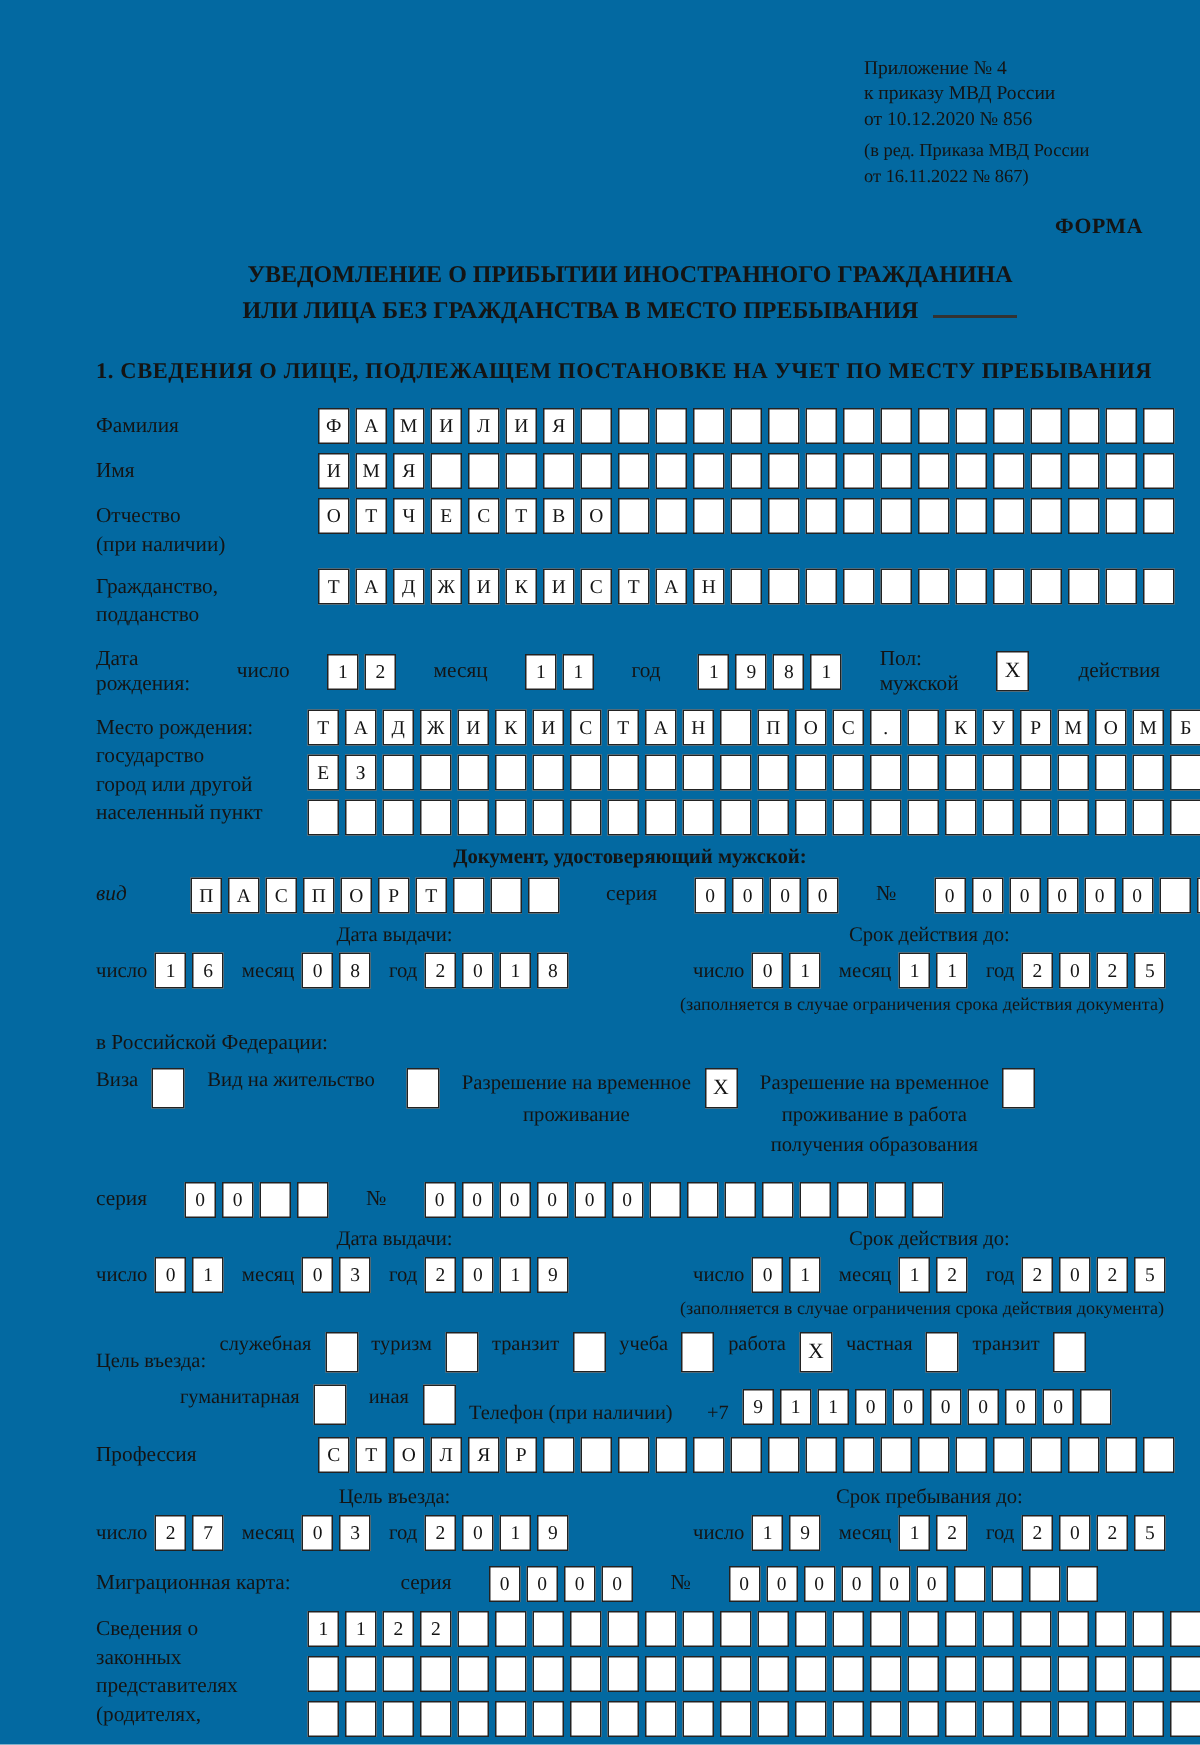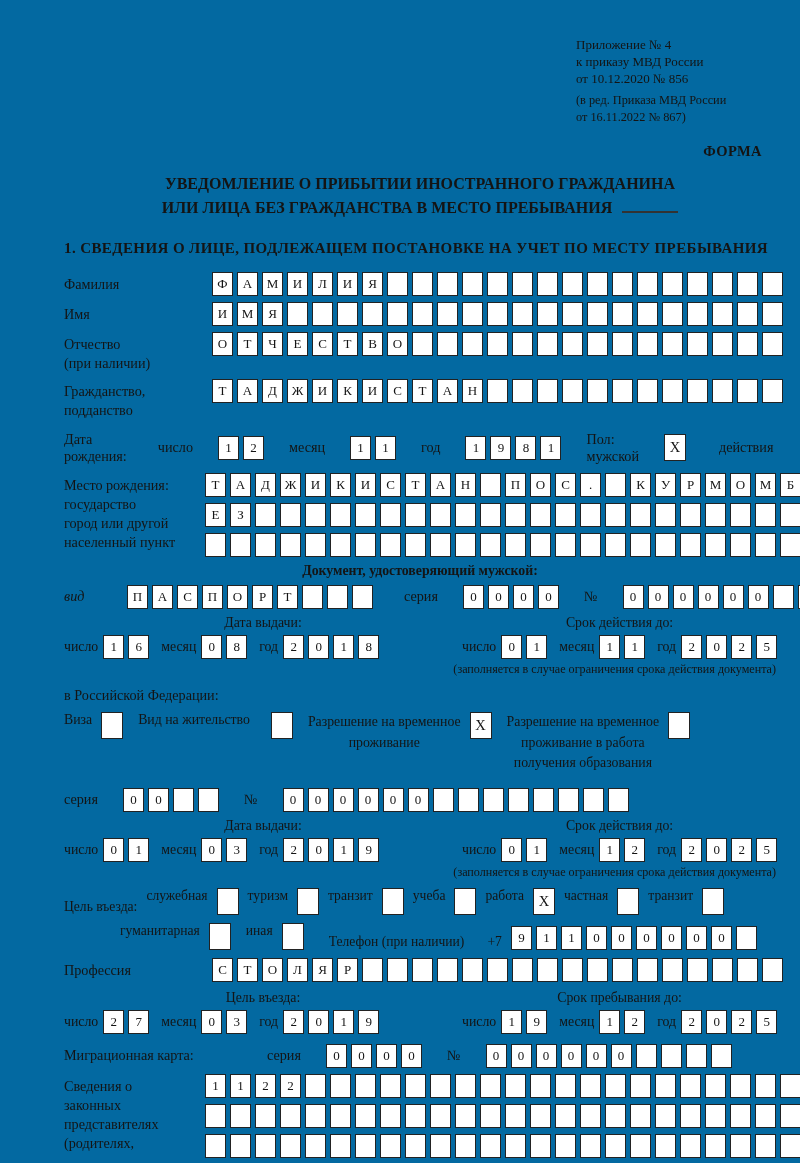--- a/index.html
+++ b/index.html
@@ -548,21 +548,21 @@
 
   <div class="purposerow purpose2">
     <span class="pitem">
         <span>гуманитарная</span>
         <span class="checkbox"></span>
       </span>
     <span class="pitem" style="margin-left:6px;">
         <span>иная</span>
         <span class="checkbox"></span>
       </span>
-    <span style="margin-left:16px;">Телефон (при наличии)</span>
+    <span style="">Телефон (при наличии)</span>
     <span style="margin-left:14px;">+7</span>
     <span class="cellrow">
         <span class="cell">9</span>
         <span class="cell">1</span>
         <span class="cell">1</span>
         <span class="cell">0</span>
         <span class="cell">0</span>
         <span class="cell">0</span>
         <span class="cell">0</span>
         <span class="cell">0</span>

